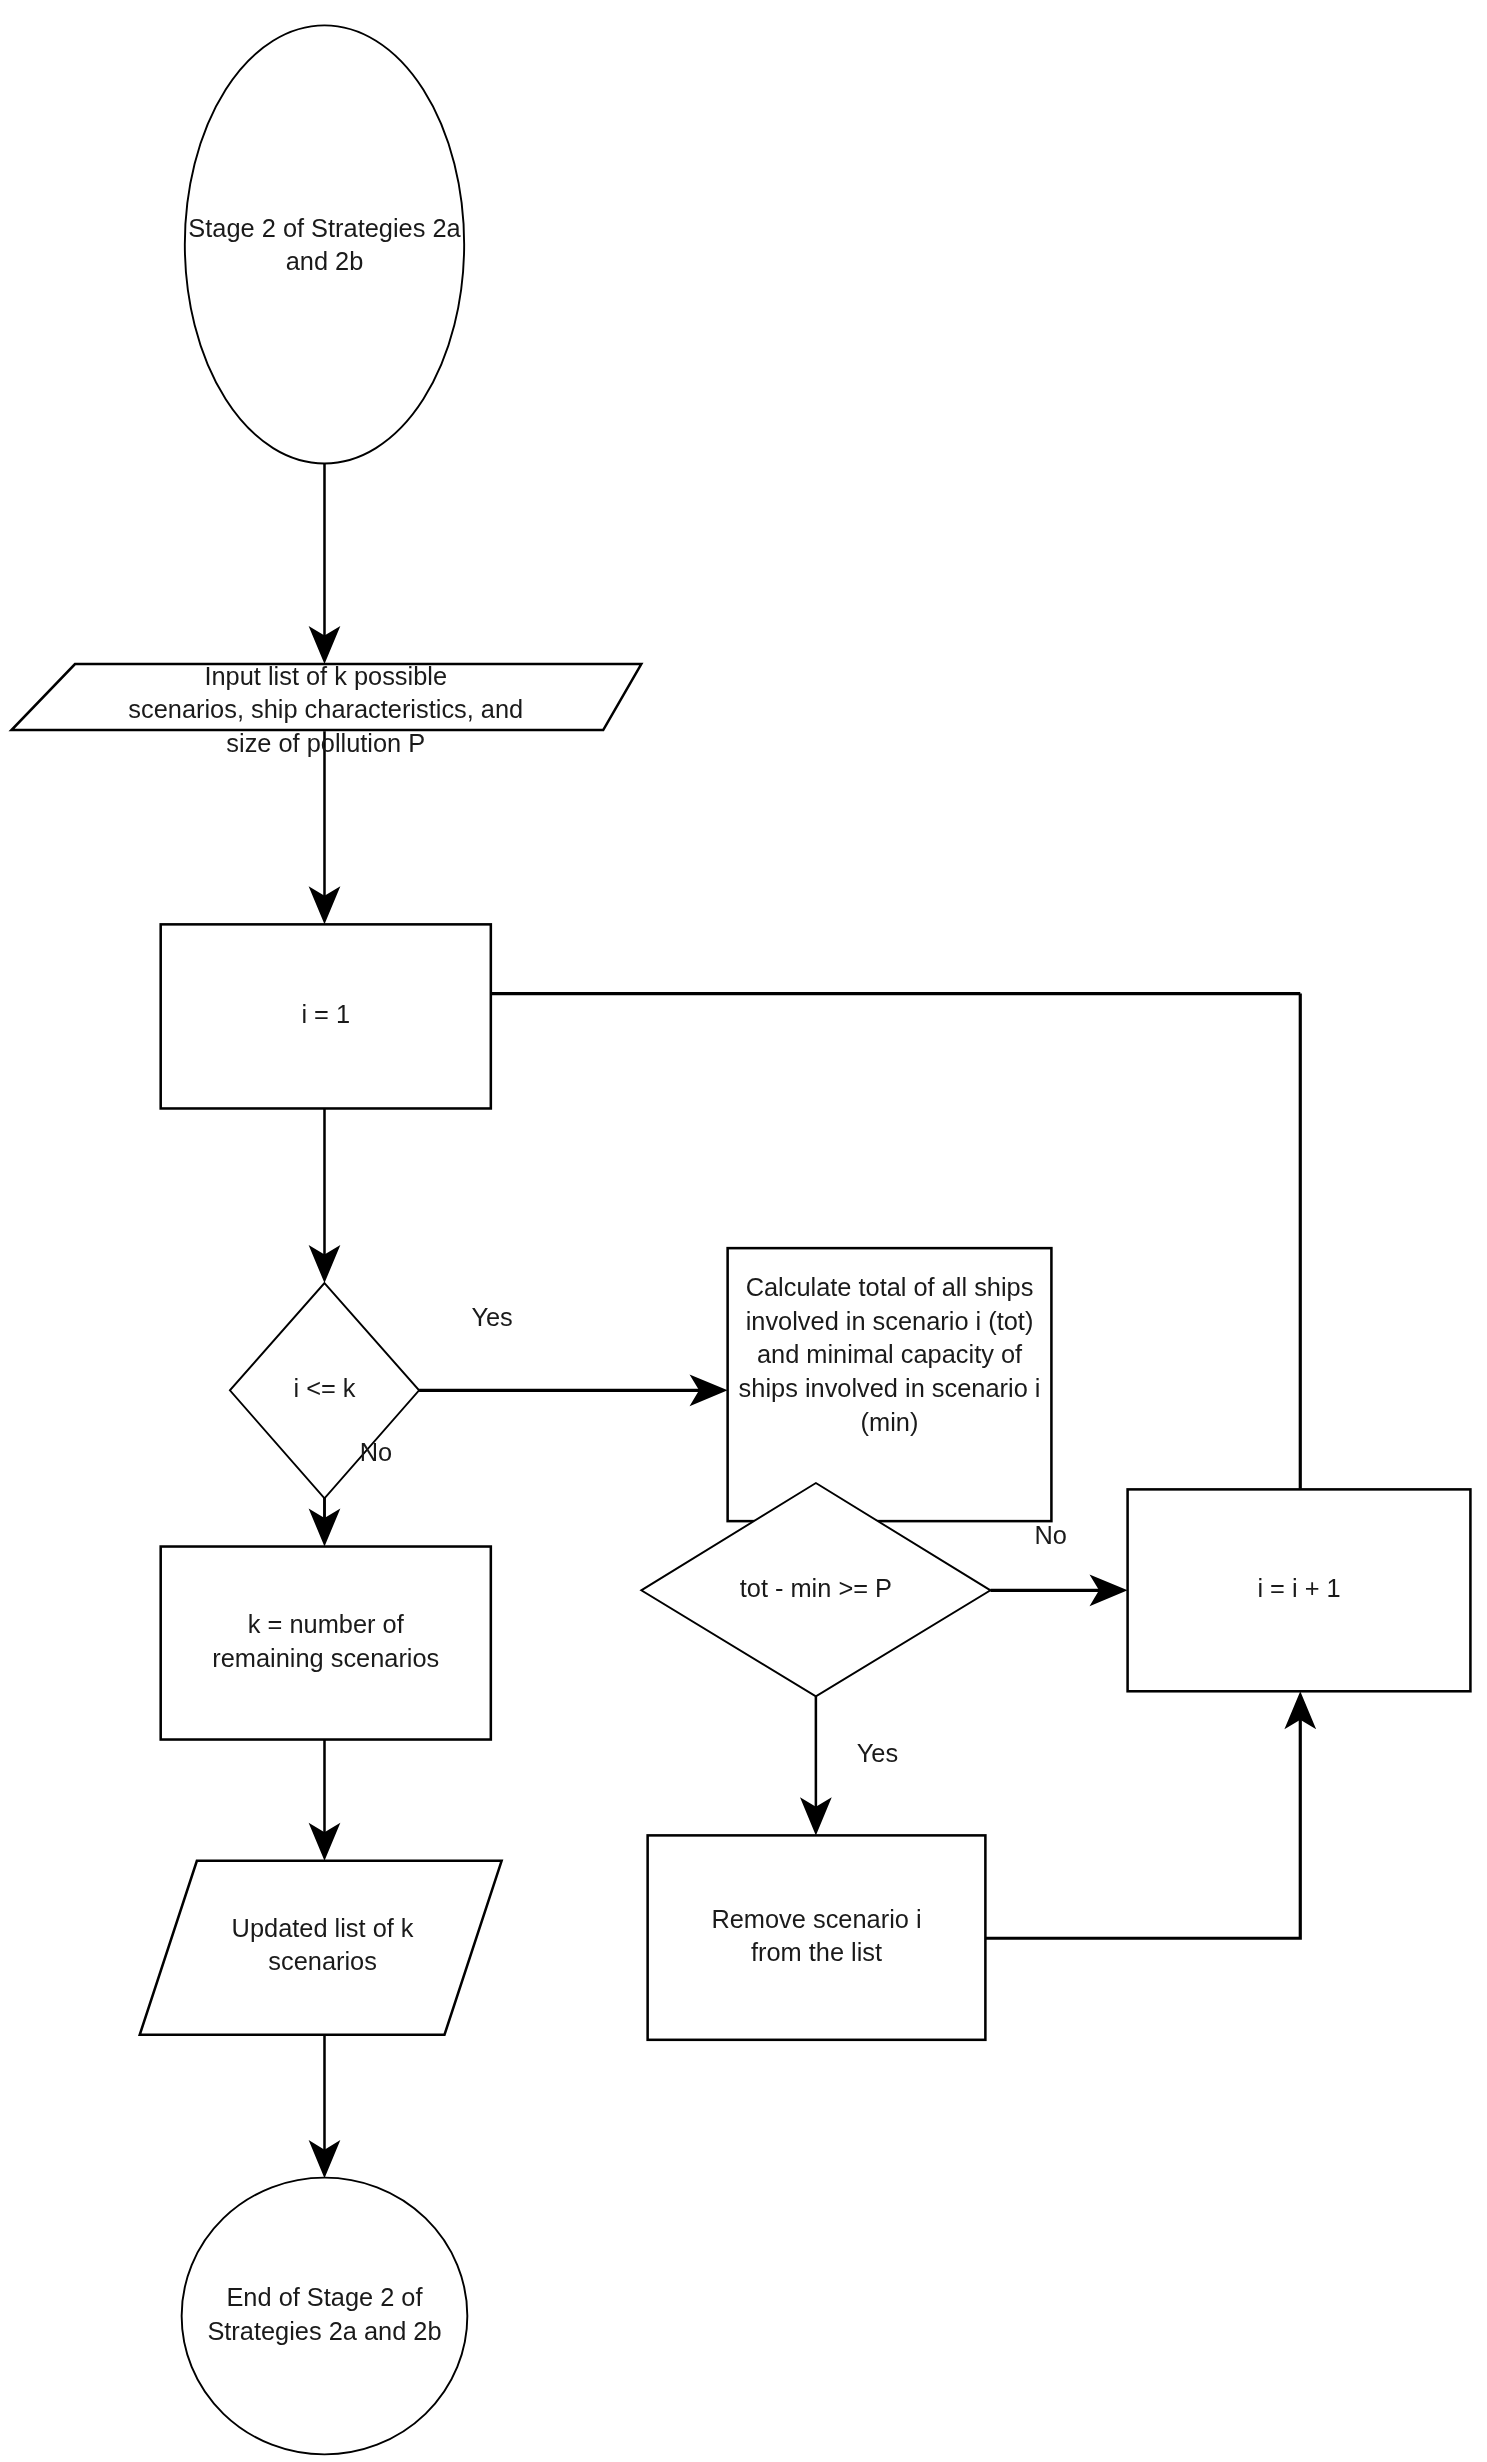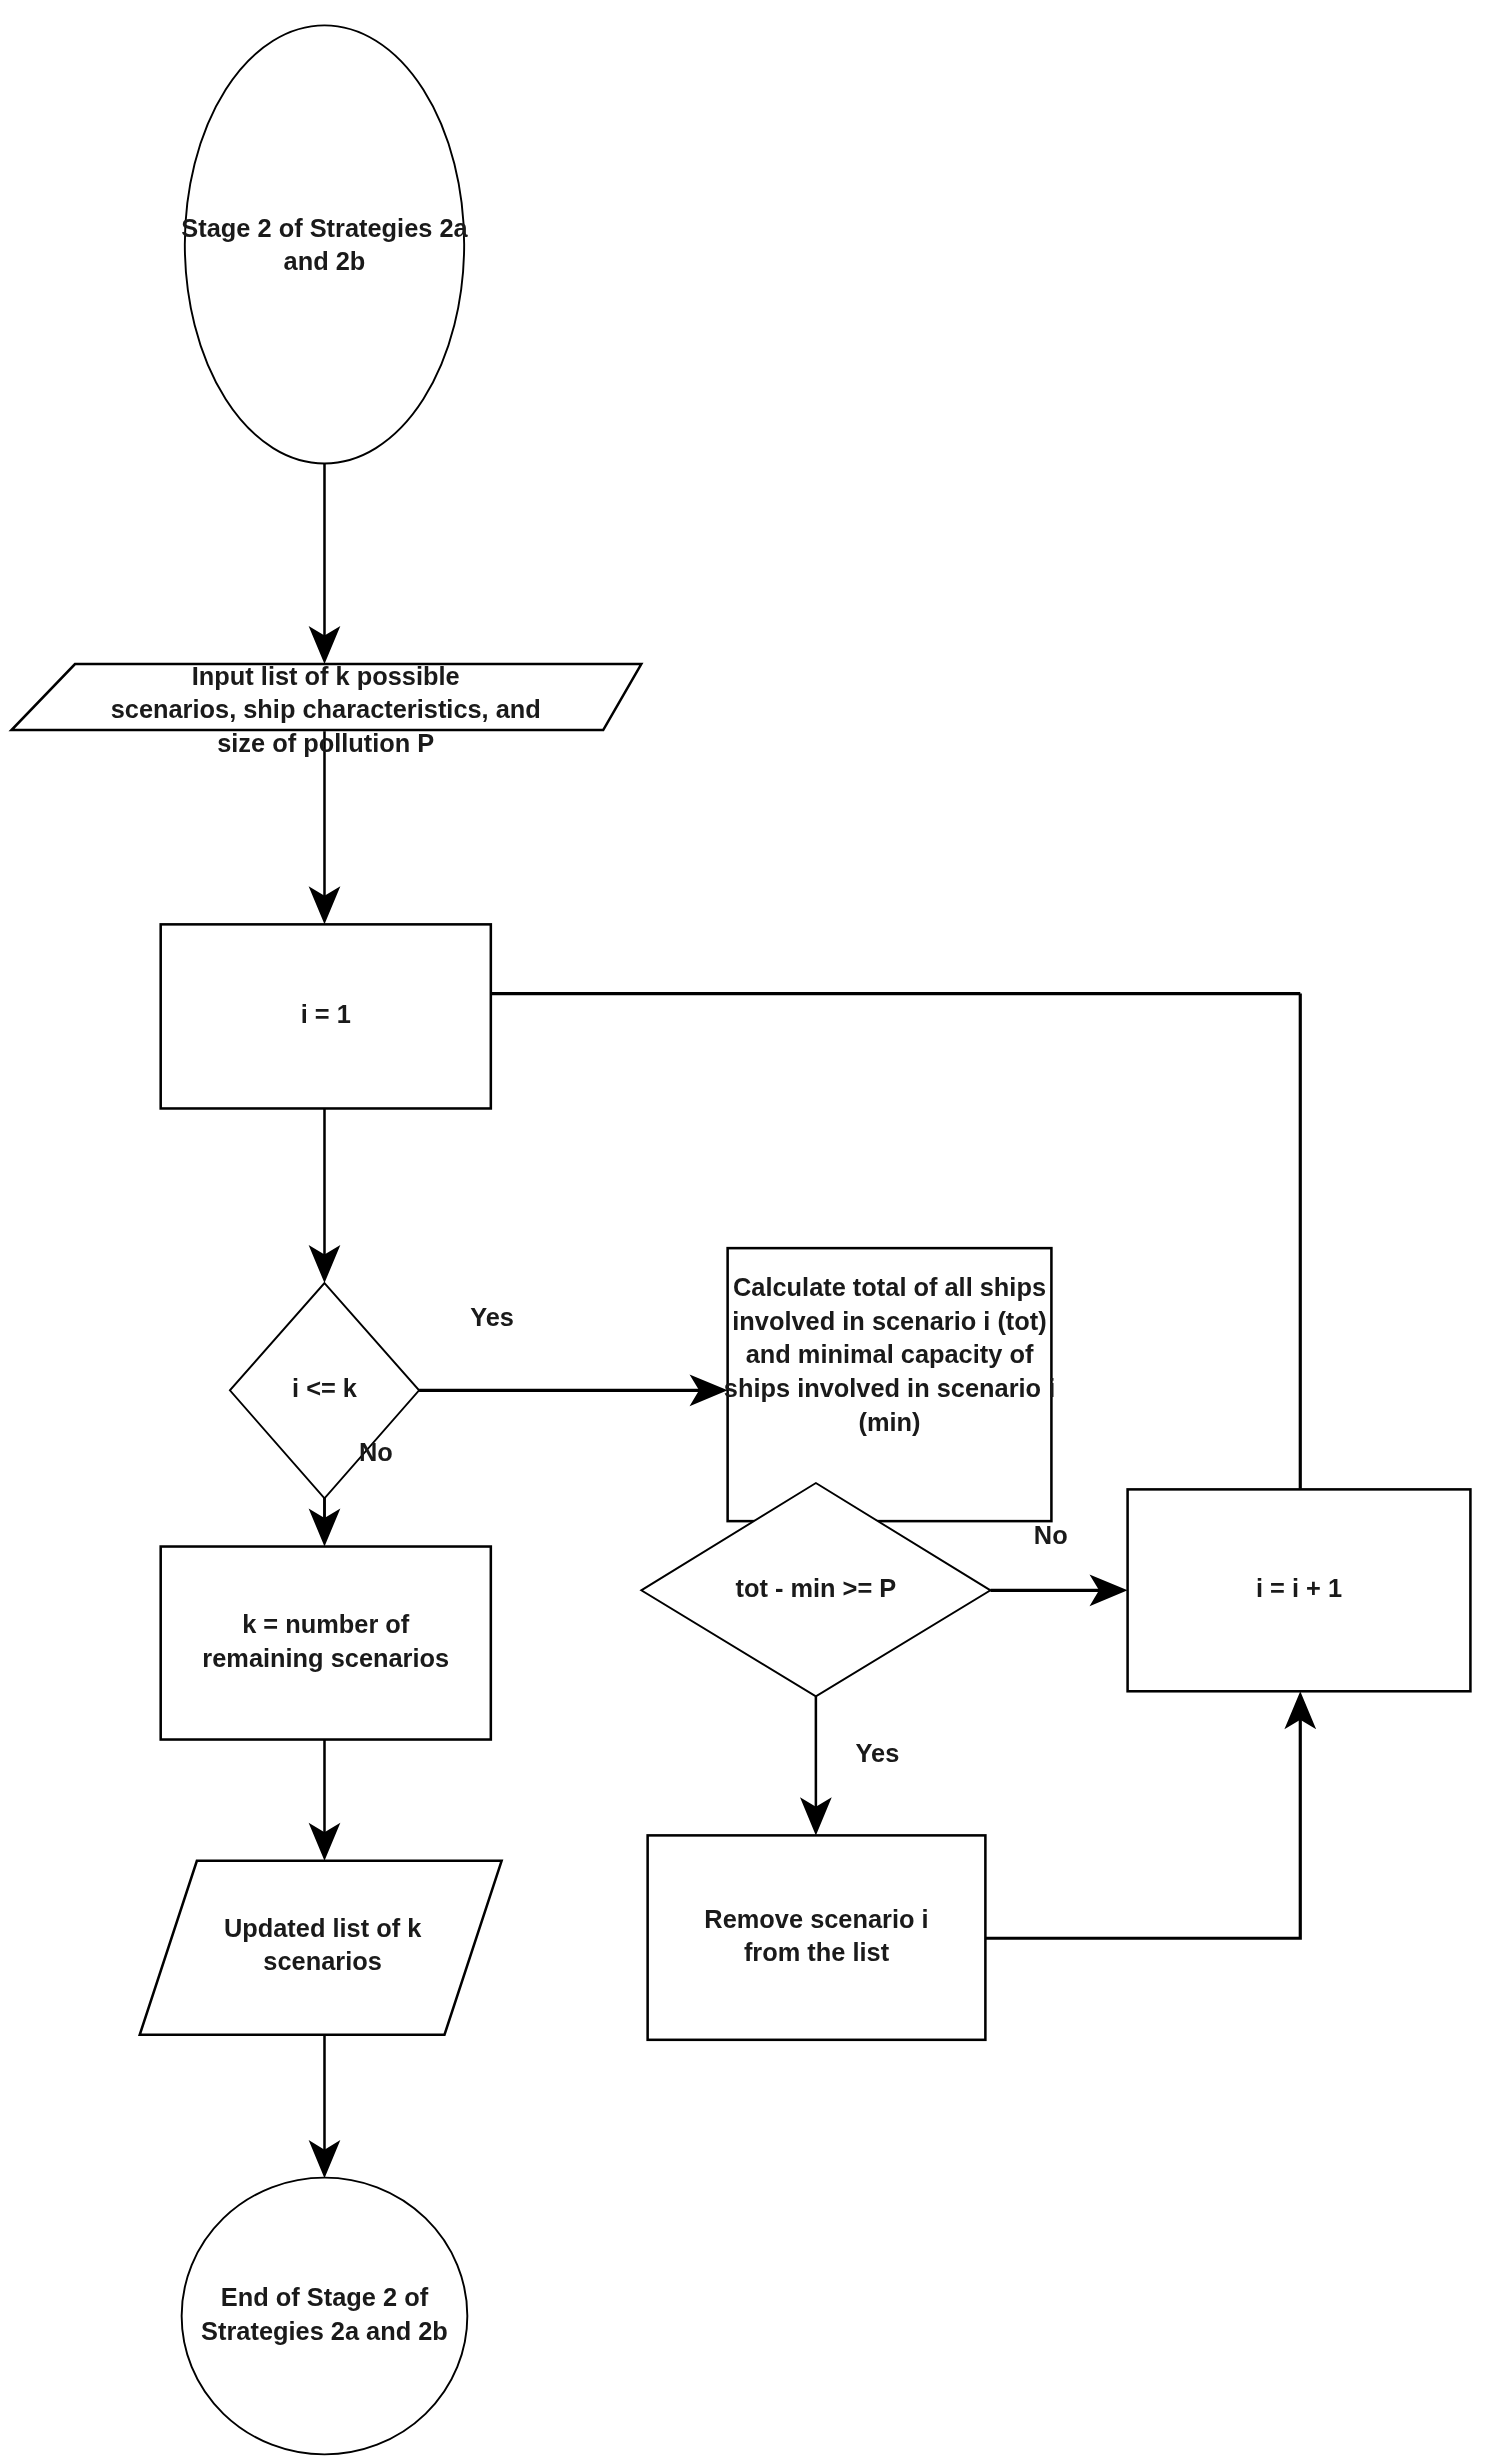--- a/index.html
+++ b/index.html
@@ -10,21 +10,20 @@
   body {
     width: 1487px;
     height: 2462px;
     font-family: "Liberation Sans", sans-serif;
   }
   #flowchart-root {
     position: relative;
     width: 1487px;
     height: 1974px;
     background: #ffffff;
-    font-weight: bold;
   }
   svg.flow-canvas {
     display: block;
     width: 1487px;
     height: 2462px;
   }
   .node-shape {
     fill: #ffffff;
     stroke: #000000;
     stroke-width: 4;

